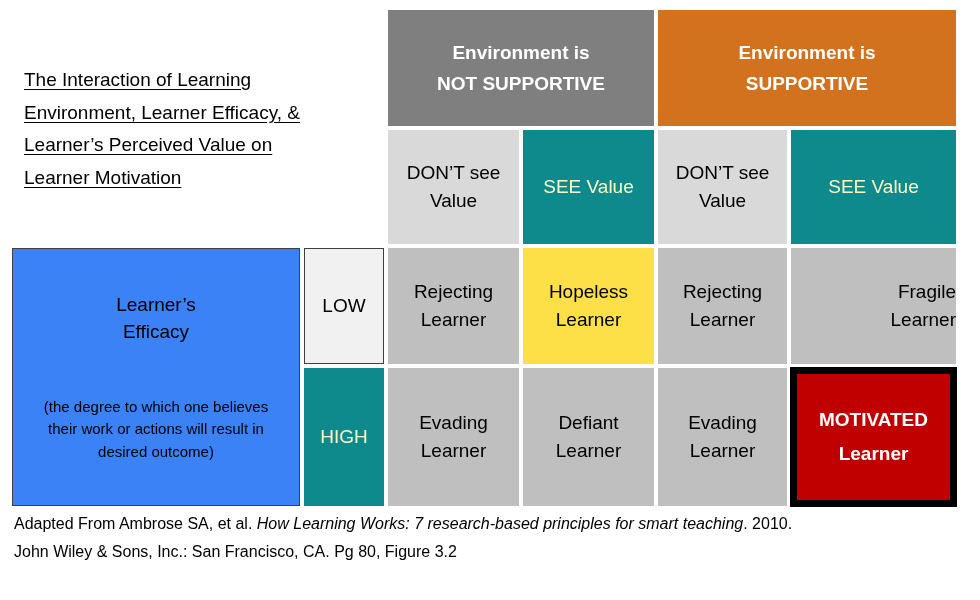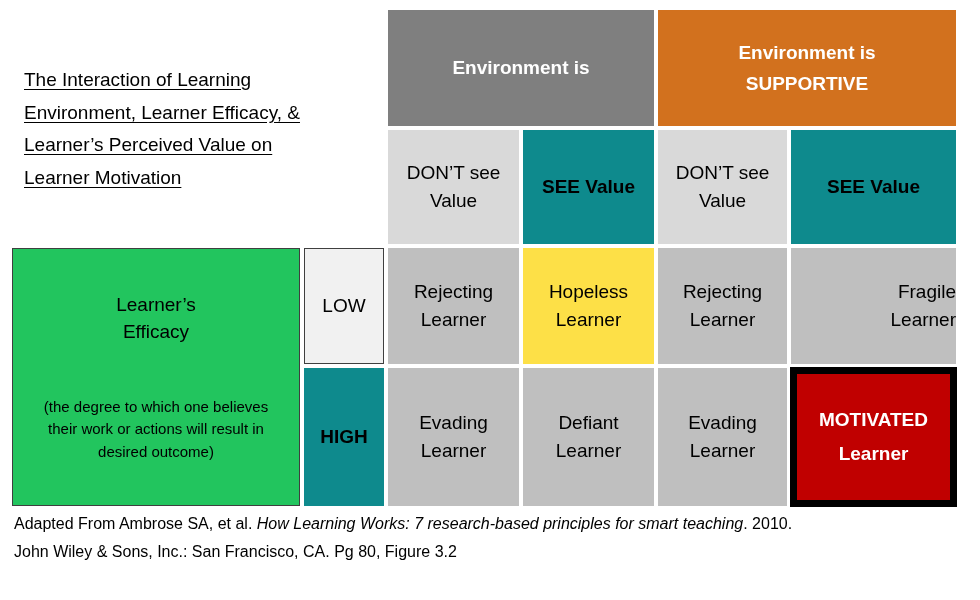--- a/index.html
+++ b/index.html
@@ -42,21 +42,21 @@
   .r1c3 { grid-column: 5; grid-row: 3; }
   .r1c4 { grid-column: 6; grid-row: 3; }
   .r2c1 { grid-column: 3; grid-row: 4; }
   .r2c2 { grid-column: 4; grid-row: 4; }
   .r2c3 { grid-column: 5; grid-row: 4; }
   .r2c4 { grid-column: 6; grid-row: 4; }
 
   
   .env-hdr { color: #fff; font-weight: bold; font-size: 19px; line-height: 1.65; }
   .vh      { font-size: 19px; line-height: 1.45; }
-  .white   { color: #000000; font-weight: bold; }
+  .white   { color: #fef9c3; }
   .mcell   { font-size: 19px; line-height: 1.45; }
   .motivated { border: 7px solid #000; margin: 1px; gap: 6px; }
   .motivated .ln { color: #fff; font-weight: bold; }
   .lvl { font-size: 19px; }
 
   .eff-title { font-size: 19px; line-height: 1.45; margin-bottom: 34px; }
   .eff-desc  { font-size: 15px; line-height: 1.5; width: 256px; }
 
   
   .title {
@@ -81,20 +81,21 @@
     <div class="title-line">The Interaction of Learning</div>
     <div class="title-line">Environment, Learner Efficacy, &amp;</div>
     <div class="title-line">Learner’s Perceived Value on</div>
     <div class="title-line">Learner Motivation</div>
   </div>
 
   <div class="grid">
 
     <div class="cell env-hdr env-not" style="background-color: rgb(127, 127, 127);">
       <div class="ln">Environment is</div>
+      <div class="ln">NOT SUPPORTIVE</div>
     </div>
     <div class="cell env-hdr env-sup" style="background-color: rgb(210, 113, 30);">
       <div class="ln">Environment is</div>
       <div class="ln">SUPPORTIVE</div>
     </div>
 
     <div class="cell vh vh1" style="background-color: rgb(217, 217, 217);">
       <div class="ln">DON’T see</div>
       <div class="ln">Value</div>
     </div>
@@ -102,21 +103,21 @@
       <div class="ln">SEE Value</div>
     </div>
     <div class="cell vh vh3" style="background-color: rgb(217, 217, 217);">
       <div class="ln">DON’T see</div>
       <div class="ln">Value</div>
     </div>
     <div class="cell vh white vh4" style="background-color: rgb(14, 138, 141);">
       <div class="ln">SEE Value</div>
     </div>
 
-    <div class="cell eff" style="background-color: #22c55e; gap: 16px;">
+    <div class="cell eff" style="background-color: #3b82f6; gap: 16px;">
       <div class="eff-title">
         <div>Learner’s</div>
         <div>Efficacy</div>
       </div>
       <div class="eff-desc">(the degree to which one believes their work or actions will result in desired outcome)</div>
     </div>
 
     <div class="cell lvl low" style="background-color: rgb(241, 241, 241);">
       <div>LOW</div>
     </div>

